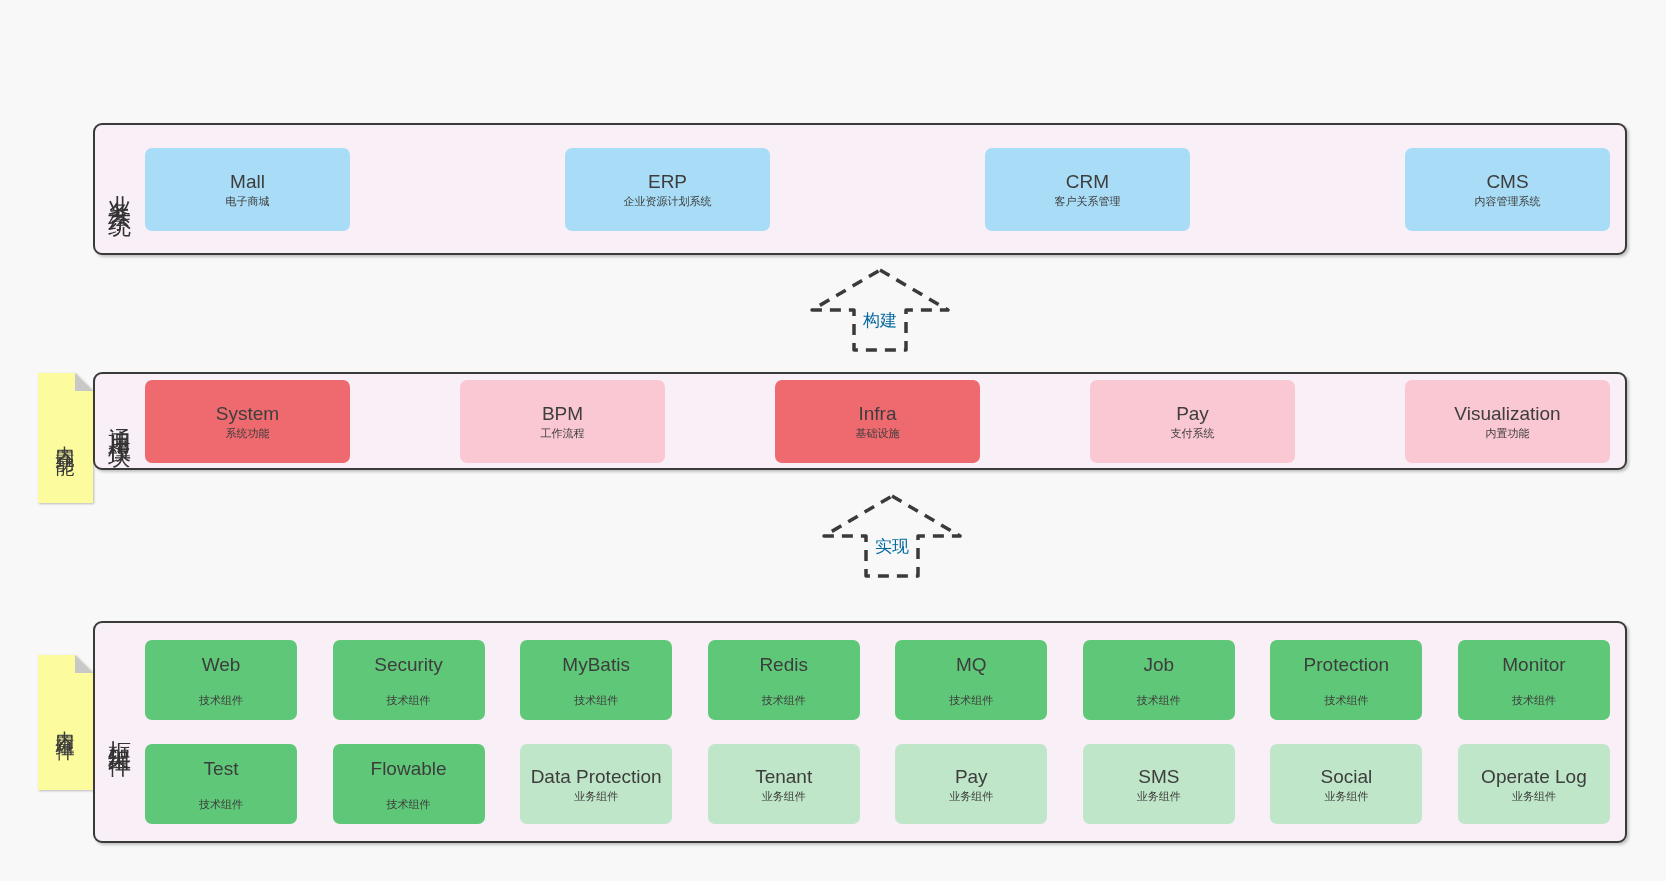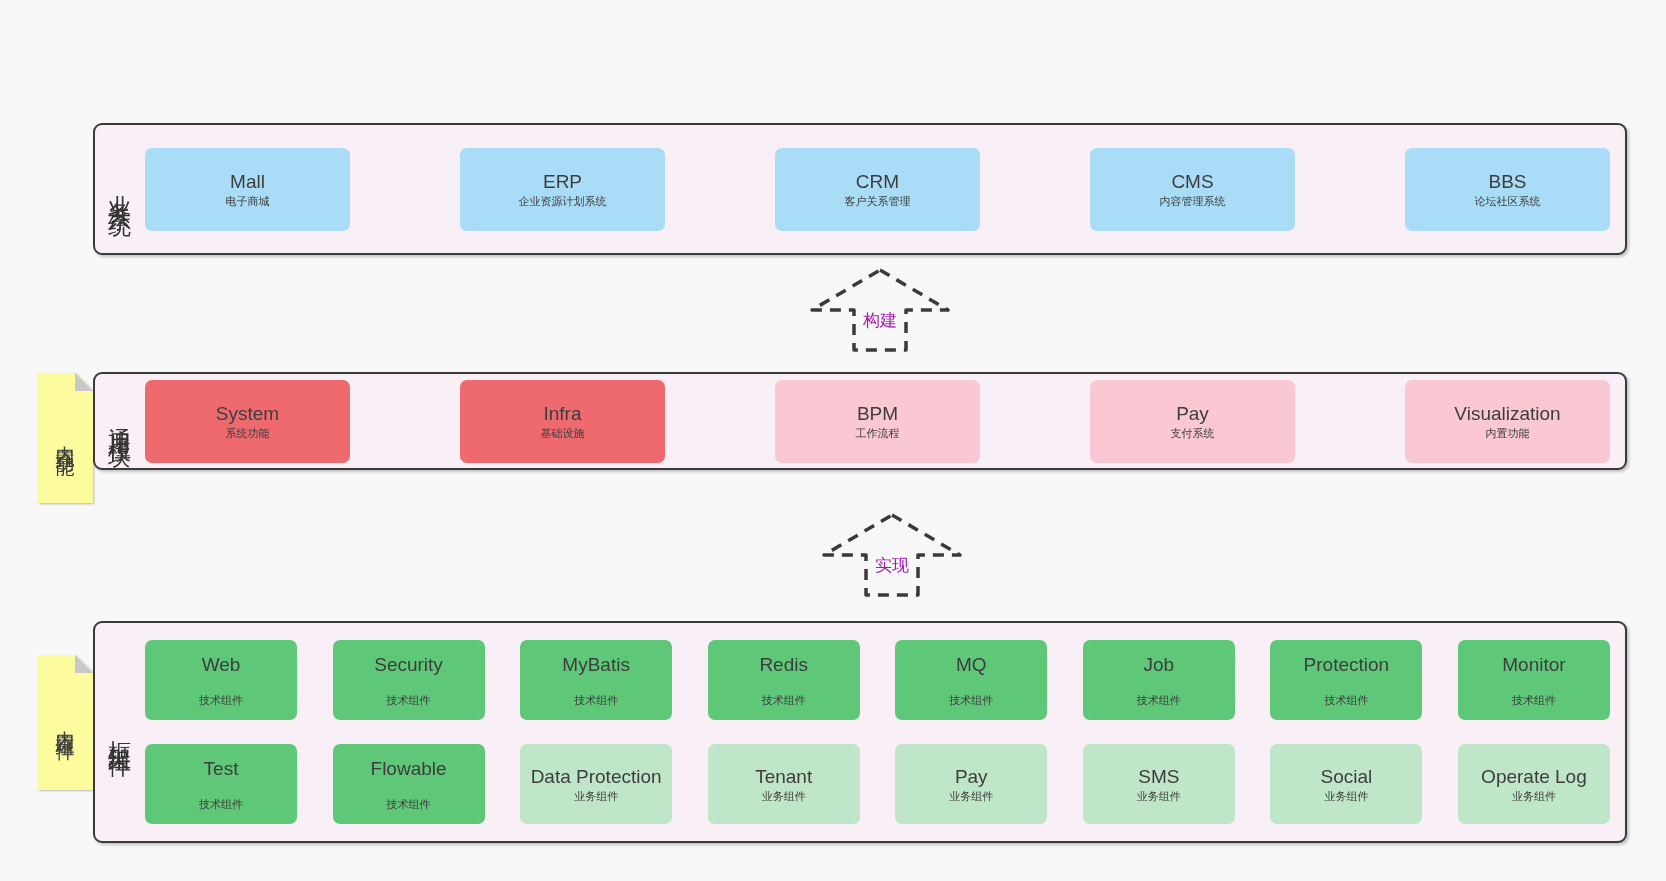--- a/index.html
+++ b/index.html
@@ -82,34 +82,34 @@
     position:absolute;left:50%;top:50%;
     transform:translate(-50%,-50%);
     writing-mode:vertical-lr;text-orientation:upright;
     font-size:19px;letter-spacing:4px;color:#3a3a3a;
     line-height:1;white-space:nowrap;
   }
 
   
   .arrow{position:absolute;width:146px;height:86px;}
   .arrow1{left:807px;top:267px;}
-  .arrow2{left:819px;top:512px;text-align:right;}
+  .arrow2{left:819px;top:493px;text-align:right;}
   .arrow svg{position:absolute;inset:0;}
   .arrow polygon{
     fill:none;
     stroke:var(--container-border,#3a3a3a);
     stroke-width:3.5;
     stroke-dasharray:11 8;
     stroke-linejoin:round;
   }
   .arrow-label{
     position:absolute;left:50%;top:42px;
     transform:translateX(-50%);
     background:var(--page-bg,#f8f8f8);
-    padding:0 3px;font-size:17px;color:#a21caf;
+    padding:0 3px;font-size:17px;color:#0369a1;
     white-space:nowrap;
   }
 </style>
 </head>
 <body>
 
 <div class="page">
 
   <section class="container layer1">
     <div class="v-label">业务系统</div>
@@ -123,24 +123,20 @@
             <span class="box-title">ERP</span>
             <span class="box-subtitle">企业资源计划系统</span>
           </div>
           <div class="box blue">
             <span class="box-title">CRM</span>
             <span class="box-subtitle">客户关系管理</span>
           </div>
           <div class="box blue">
             <span class="box-title">CMS</span>
             <span class="box-subtitle">内容管理系统</span>
-          </div>
-          <div class="box blue">
-            <span class="box-title">BBS</span>
-            <span class="box-subtitle">论坛社区系统</span>
           </div>
         </div>
       </div>
   </section>
 
   <div class="arrow arrow1">
     <svg viewBox="0 0 146 86">
       <polygon points="73,3 141,43 99,43 99,83 47,83 47,43 5,43"></polygon>
     </svg>
     <span class="arrow-label">构建</span>
@@ -152,27 +148,27 @@
     <span class="note-text">内置功能</span>
   </div>
   <section class="container layer2">
     <div class="v-label">通用模块</div>
     <div class="boxes">
         <div class="box-row">
           <div class="box red">
             <span class="box-title">System</span>
             <span class="box-subtitle">系统功能</span>
           </div>
+          <div class="box pink">
+            <span class="box-title">BPM</span>
+            <span class="box-subtitle">工作流程</span>
+          </div>
           <div class="box red">
             <span class="box-title">Infra</span>
             <span class="box-subtitle">基础设施</span>
-          </div>
-          <div class="box pink">
-            <span class="box-title">BPM</span>
-            <span class="box-subtitle">工作流程</span>
           </div>
           <div class="box pink">
             <span class="box-title">Pay</span>
             <span class="box-subtitle">支付系统</span>
           </div>
           <div class="box pink">
             <span class="box-title">Visualization</span>
             <span class="box-subtitle">内置功能</span>
           </div>
         </div>

